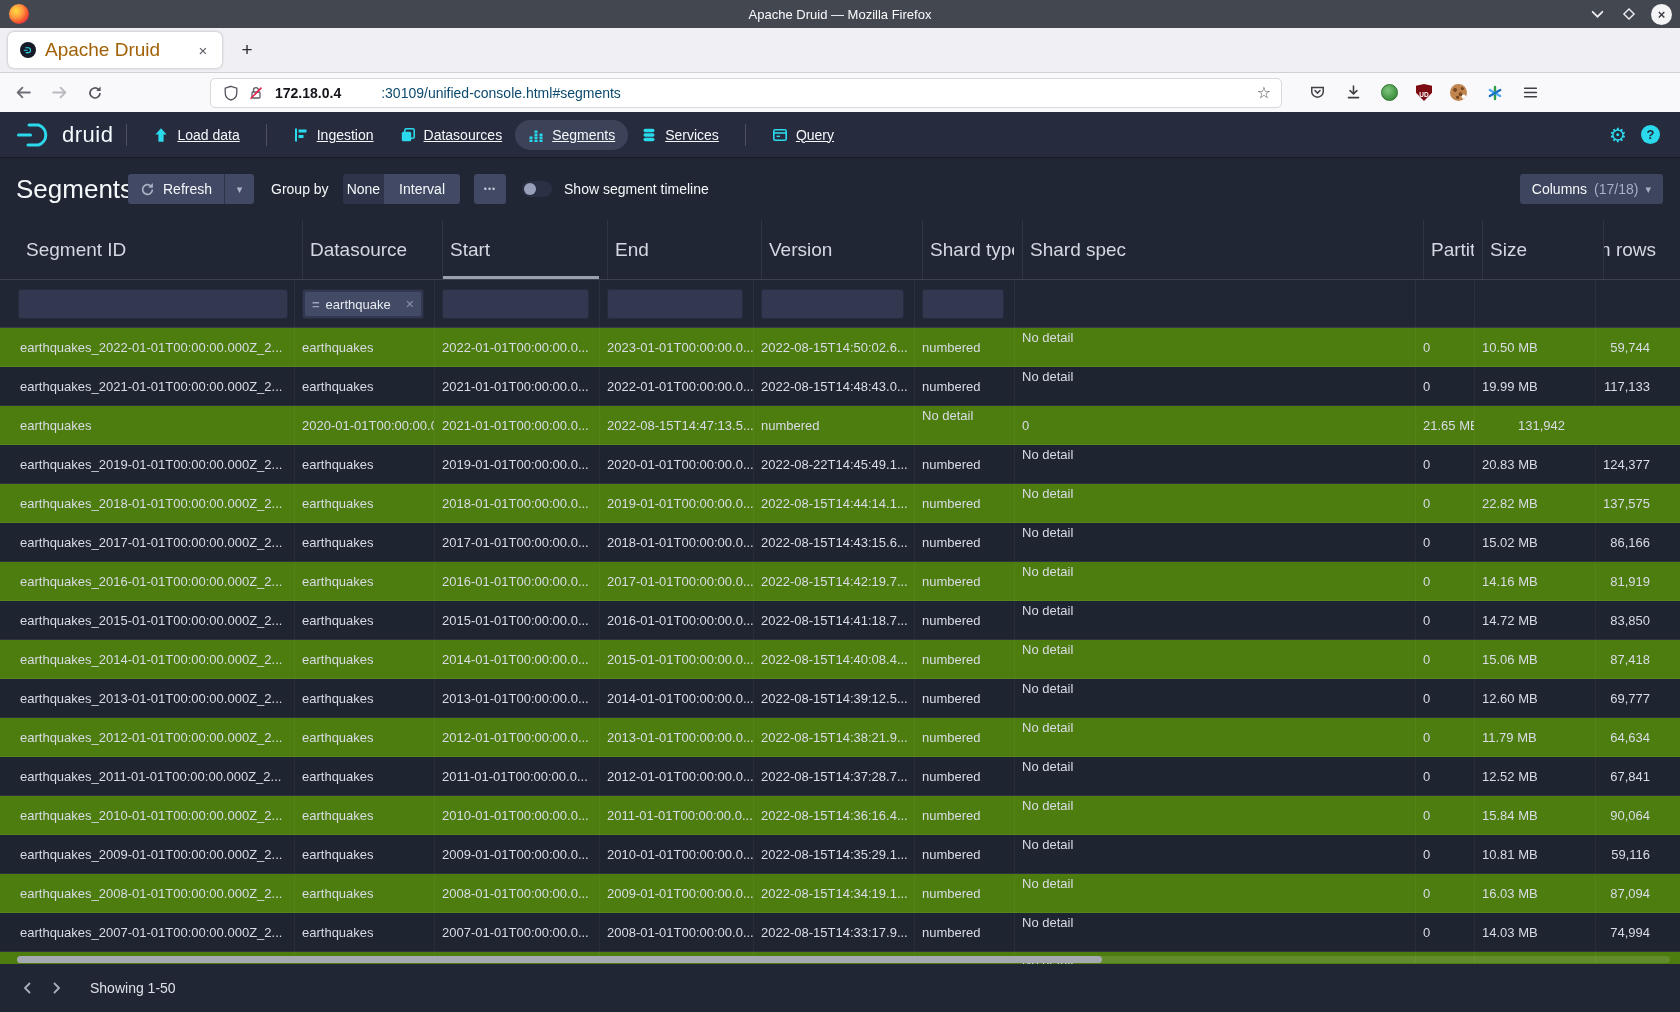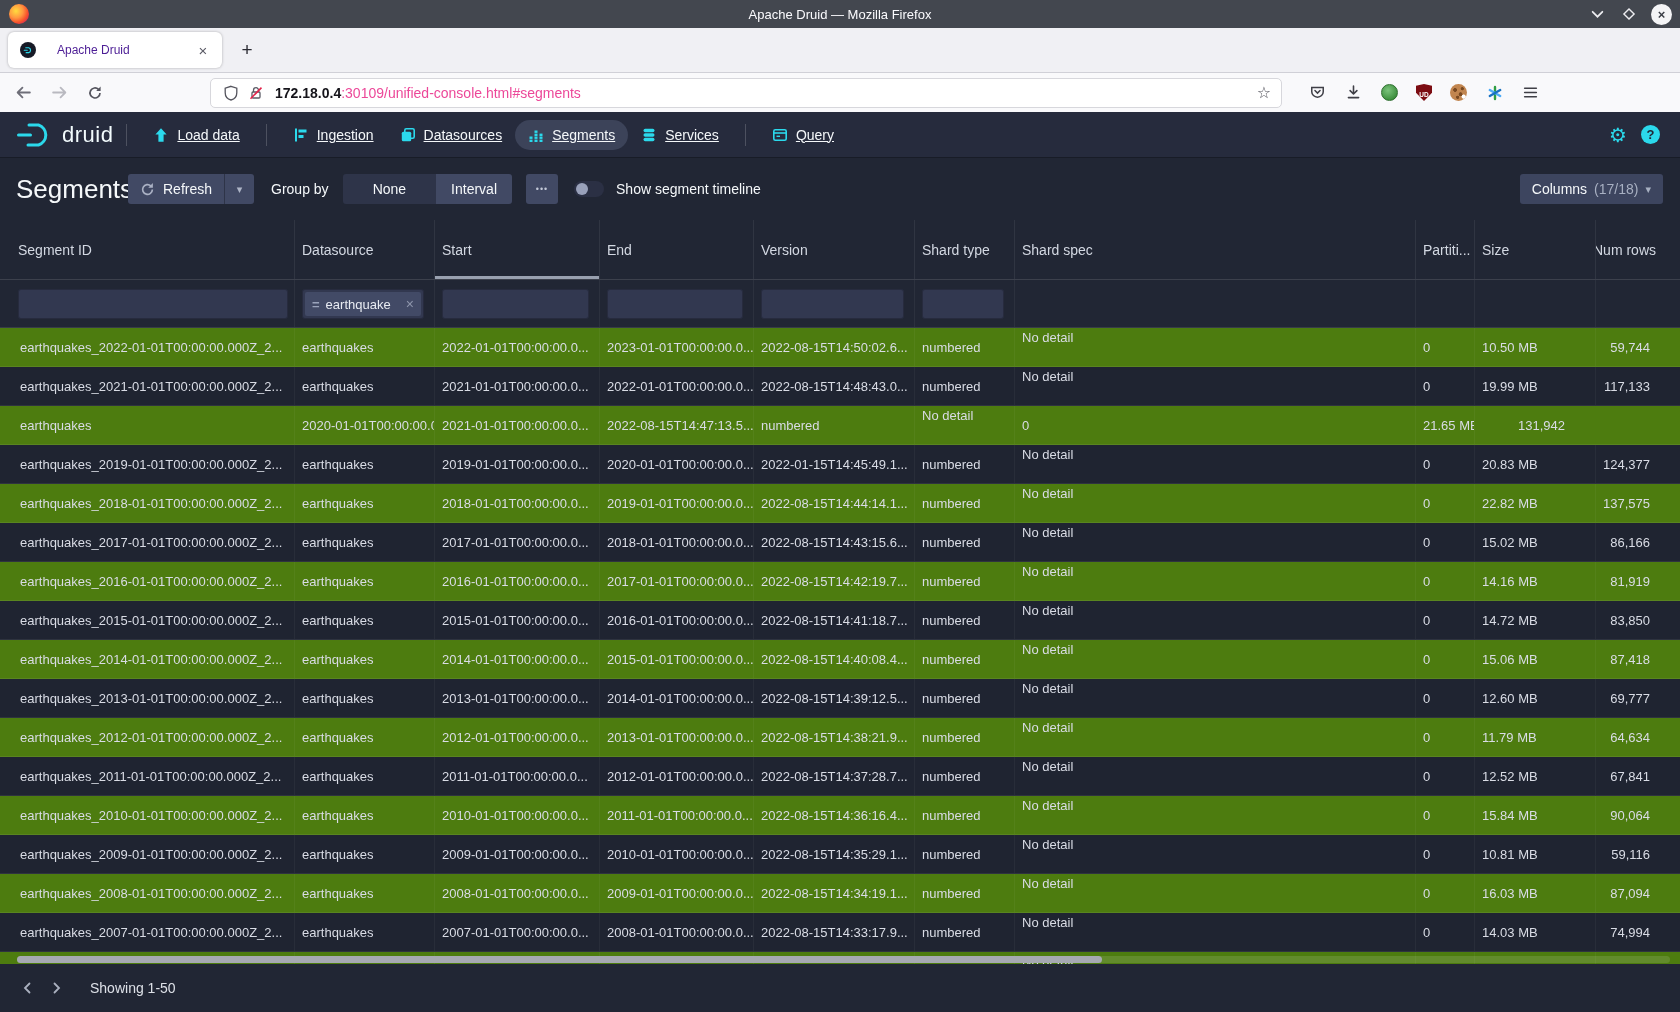--- a/index.html
+++ b/index.html
@@ -16,35 +16,35 @@
   .win-btn { display:flex; align-items:center; justify-content:center; width:20px; height:20px; }
   .win-close { width:21px; height:21px; border-radius:50%; background:#f4f4f6; color:#3a3d45;
     font-size:13px; font-weight:bold; display:flex; align-items:center; justify-content:center; }
 
   
   .tabbar { height:44px; background:#f0f0f4; display:flex; align-items:flex-end; }
   .tab { width:214px; height:36px; margin:0 0 4px 8px; background:#ffffff; border-radius:6px;
     box-shadow:0 0 3px rgba(0,0,0,.28); display:flex; align-items:center; padding:0 8px 0 12px; }
   .favicon { width:16px; height:16px; border-radius:50%; background:#161a26; display:flex;
     align-items:center; justify-content:center; flex:none; }
-  .tab-title { margin-left:21px; font-size:12px; color:#4c1d95; flex:1; white-space:nowrap; overflow:hidden; }
+  .tab-title { margin-left:9px; font-size:19px; color:#a16207; flex:1; white-space:nowrap; overflow:hidden; }
   .tab-close { color:#5b5b66; font-size:15px; width:22px; height:22px; display:flex; align-items:center;
     justify-content:center; border-radius:4px; }
   .newtab { width:30px; height:30px; margin:0 0 7px 10px; display:flex; align-items:center; justify-content:center;
     font-size:19px; color:#2b2b33; border-radius:4px; }
 
   
   .urlrow { height:40px; background:#f9f9fb; border-top:1px solid #d0d0d7; display:flex; align-items:center; }
   .nav-btn { width:30px; height:30px; display:flex; align-items:center; justify-content:center; border-radius:4px; }
   .nav-btn:first-child { margin-left:8px; }
   .url-field { width:1072px; height:30px; margin-left:100px; background:#ffffff; border:1px solid #d7d7dc;
     border-radius:5px; display:flex; align-items:center; padding:0 10px; }
   .url-text { font-size:14px; margin-left:10px; flex:1; white-space:nowrap; overflow:hidden; }
   .url-host { color:#15141a; font-weight:bold; }
-  .url-rest { color:#ec4899; }
+  .url-rest { color:#0c4a6e;padding-left:40px; }
   .url-star { color:#55555e; font-size:16px; margin-left:8px; }
   .ext-area { display:flex; align-items:center; gap:17px; margin-left:26px; }
   .ext { width:19px; height:19px; display:flex; align-items:center; justify-content:center; }
   .ext-green { width:17px; height:17px; border-radius:50%; background:radial-gradient(circle at 40% 35%, #7cc47c, #3c8e3c 75%); border:1px solid #2e6f2e; }
   .ext-ublock { width:16px; height:17px; background:#7c0c12; clip-path:polygon(50% 0%,100% 10%,100% 52%,50% 100%,0% 52%,0% 10%);
     display:flex; justify-content:center; }
   .ext-ublock span { font-size:6.5px; font-weight:bold; color:#fff; margin-top:3px; }
   .ext-cookie { width:17px; height:17px; border-radius:50%;
     background:radial-gradient(circle at 30% 35%, #7a4a22 1.6px, transparent 2.2px),
       radial-gradient(circle at 62% 60%, #7a4a22 1.6px, transparent 2.2px),
@@ -70,35 +70,35 @@
   .page { position:relative; height:854px; background:#212634; }
   .view-header { height:62px; display:flex; align-items:center; color:#f5f8fa; }
   .page-title { font-size:26px; margin-left:16px; width:112px; }
   .btn { height:30px; background:#414964; color:#f5f8fa; font-size:14px; display:flex; align-items:center;
     border-radius:3px; }
   .refresh-main { padding:4px 12px; gap:8px; border-radius:3px 0 0 3px; }
   .refresh-caret { width:30px; justify-content:center; border-radius:0 3px 3px 0;
     border-left:1px solid rgba(0,0,0,.28); color:#aeb5c7; font-size:11px; }
   .groupby-label { margin-left:17px; font-size:14px; }
   .seg-group { display:flex; margin-left:14px; }
-  .btn-none { background:#2e3449; padding:0 30px; border-radius:3px 0 0 3px; }
+  .btn-none { background:#2e3449; padding:0 4px; border-radius:3px 0 0 3px; }
   .btn-interval { padding:0 15px; border-radius:0 3px 3px 0; }
   .btn-more { width:32px; justify-content:center; margin-left:14px; color:#c3c9d8; font-size:9px; letter-spacing:1px; }
   .switch { width:30px; height:16px; border-radius:8px; background:#2b3044; margin-left:16px; position:relative; }
   .switch-knob { position:absolute; left:2px; top:2px; width:12px; height:12px; border-radius:50%; background:#99a1ba; }
   .switch-label { margin-left:12px; font-size:14px; }
   .btn-columns { margin-left:auto; margin-right:17px; padding:0 12px; gap:7px; background:#3d455f;justify-content:center; }
   .cols-count { color:#a8b0c2; }
   .caret { color:#a8b0c2; font-size:11px; }
 
   
   .grid-cols { display:grid; grid-template-columns:294px 140px 165px 154px 161px 100px 401px 59px 121px 85px; }
   .thead { height:60px; position:relative; border-bottom:1px solid rgba(255,255,255,.12); }
-  .th { display:flex; align-items:center; padding-left:7px; font-size:14px; color:#d3d8e2;
-    border-left:1px solid rgba(255,255,255,.07); position:relative; white-space:nowrap; overflow:hidden; }
+  .th { display:flex; align-items:center; padding-left:7px; font-size:19px; color:#d3d8e2;
+    border-left:1px solid rgba(255,255,255,.07); position:relative; white-space:nowrap; overflow:hidden;margin-left:8px; }
   .th:first-child { border-left:none; padding-left:18px; }
   .th-num { justify-content:flex-end; padding-right:24px; }
   .sort-underline { position:absolute; bottom:0; left:0; right:0; height:3px; background:#99a0af; }
 
   .filter-row { height:48px; border-bottom:1px solid rgba(255,255,255,.10); }
   .fcell { border-left:1px solid rgba(255,255,255,.05); }
   .fcell:first-child { border-left:none; }
   .f-input { height:30px; margin:9px 10px 0 7px; background:#323850; border-radius:3px;
     box-shadow:inset 0 0 0 1px rgba(0,0,0,.22); display:flex; align-items:center; }
   .fcell:first-child .f-input { margin:9px 6px 0 18px; }
@@ -419,21 +419,21 @@
     <div class="cell">0</div>
     <div class="cell">21.65 MB</div>
     <div class="cell c-num">131,942</div>
   </div>
 
   <div class="trow grid-cols r-dark">
     <div class="cell">earthquakes_2019-01-01T00:00:00.000Z_2...</div>
     <div class="cell">earthquakes</div>
     <div class="cell">2019-01-01T00:00:00.0...</div>
     <div class="cell">2020-01-01T00:00:00.0...</div>
-    <div class="cell">2022-01-15T14:45:49.1...</div>
+    <div class="cell">2022-08-22T14:45:49.1...</div>
     <div class="cell">numbered</div>
     <div class="cell c-spec">No detail</div>
     <div class="cell">0</div>
     <div class="cell">20.83 MB</div>
     <div class="cell c-num">124,377</div>
   </div>
 
   <div class="trow grid-cols r-light">
     <div class="cell">earthquakes_2018-01-01T00:00:00.000Z_2...</div>
     <div class="cell">earthquakes</div>

